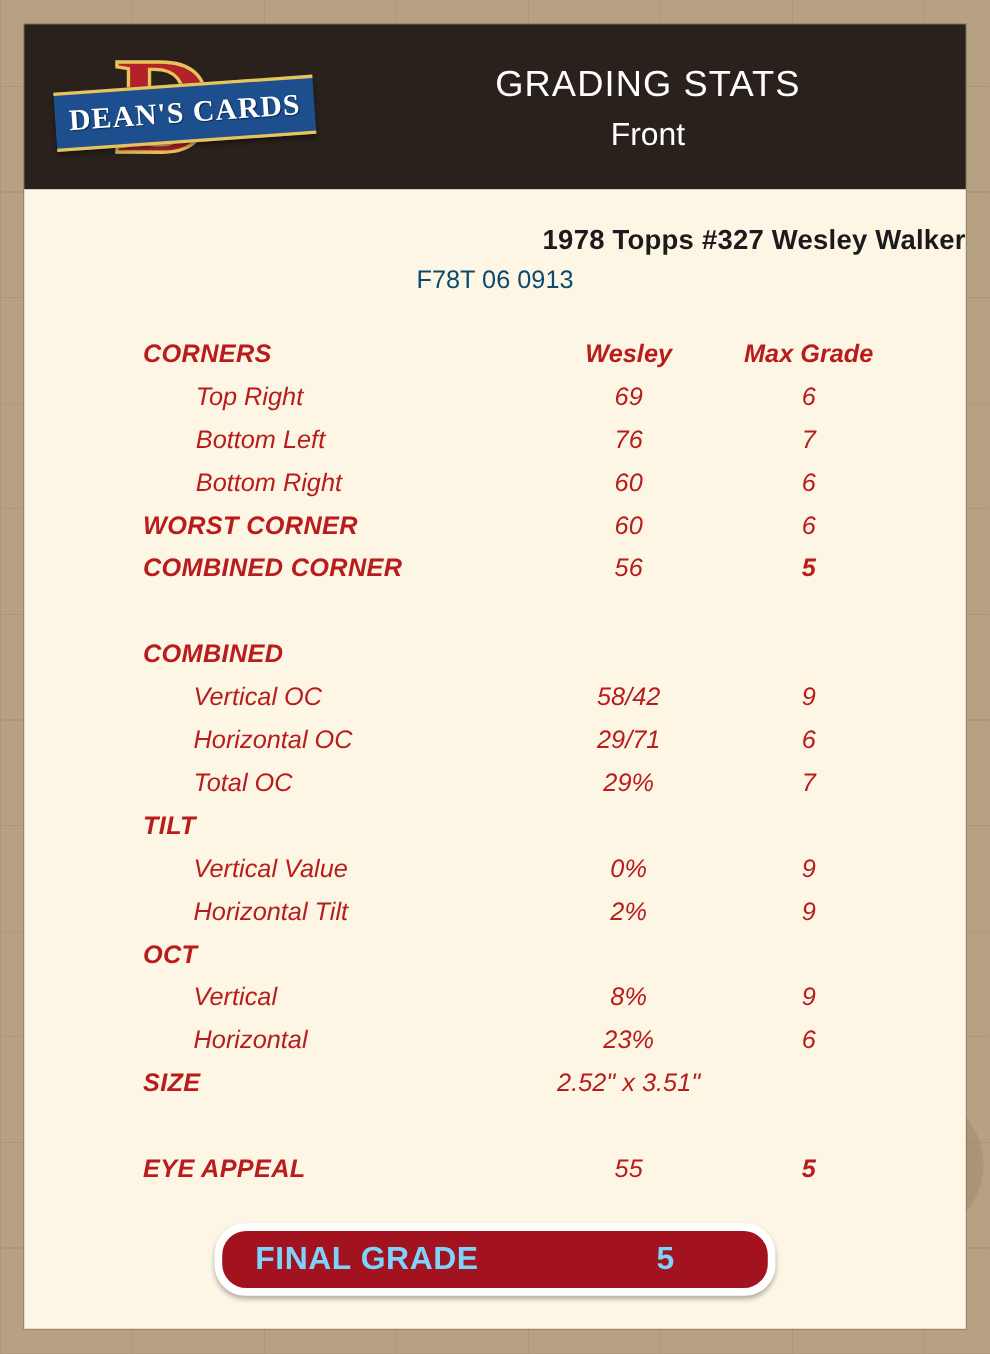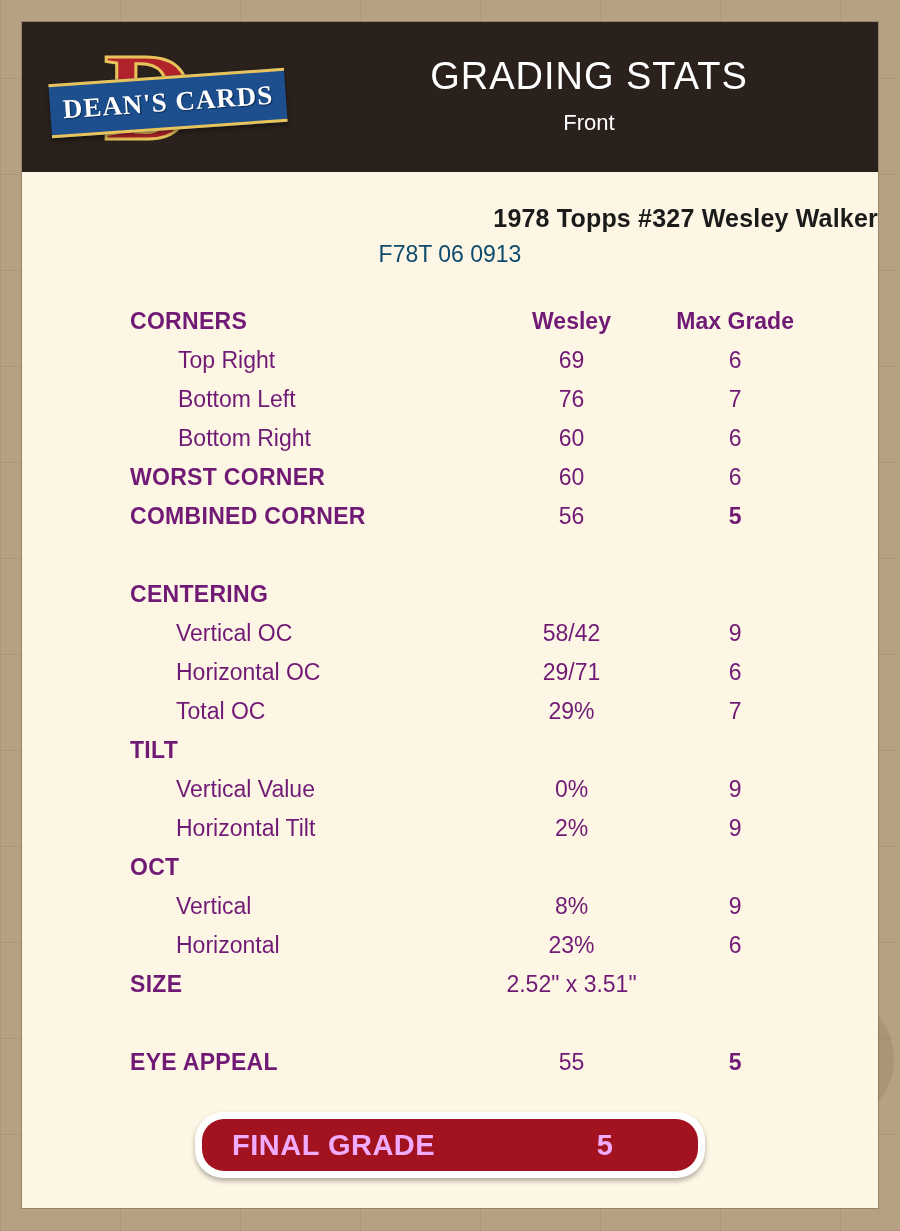--- a/index.html
+++ b/index.html
@@ -100,26 +100,26 @@
     right: 0;
     top: 0;
     bottom: 0;
     display: flex;
     flex-direction: column;
     align-items: center;
     justify-content: center;
     color: #ffffff;
   }
   .header-title {
-    font-size: 38px;
+    font-size: 33px;
     letter-spacing: 1px;
     line-height: 50px;
   }
   .header-subtitle {
-    font-size: 22px;
+    font-size: 29px;
     line-height: 40px;
     margin-top: 2px;
   }
 
   
   .body {
     padding: 32px 0 0 0;
   }
   .card-title {
     text-align: right;
@@ -135,24 +135,25 @@
     margin-top: 8px;
   }
 
   table.stats {
     margin: 34px 0 0 108px;
     border-collapse: collapse;
     width: 680px;
   }
   table.stats td {
     font-size: 23px;
-    color: #701a75;
+    color: #b91c1c;
     padding: 2px 0;
     height: 35px;
     vertical-align: middle;
+    font-style: italic;
   }
   td.c-label { width: 330px; }
   td.c-value { width: 190px; text-align: center; }
   td.c-max   { width: 160px; text-align: center; }
 
   tr.section td.c-label { font-weight: bold; font-size: 23px; letter-spacing: 0.3px; }
   tr.sub td.c-label { padding-left: 48px; }
   tr.sub.indent-small td.c-label { padding-left: 46px; }
   tr.head td { font-weight: bold; }
   td.head-value, td.head-max { font-weight: bold; }
@@ -177,21 +178,21 @@
     box-shadow: 0 3px 5px rgba(0,0,0,0.30);
   }
   .final-bar {
     background: #a3121f;
     border-radius: 22px;
     height: 52px;
     display: flex;
     align-items: center;
     justify-content: space-between;
     padding: 0 30px;
-    color: #f0abfc;
+    color: #7dd3fc;
     gap: 12px;
   }
   .final-label {
     font-size: 29px;
     font-weight: bold;
     letter-spacing: 0.5px;
   }
   .final-value {
     font-size: 29px;
     font-weight: bold;
@@ -255,21 +256,21 @@
           <td class="c-label">COMBINED CORNER</td>
           <td class="c-value">56</td>
           <td class="c-max grade-red">5</td>
         </tr>
 
         <tr class="gap-row">
             <td colspan="3"></td>
           </tr>
 
         <tr class="section">
-          <td class="c-label">CENTERING</td>
+          <td class="c-label">COMBINED</td>
           <td class="c-value"></td>
           <td class="c-max"></td>
         </tr>
         <tr class="sub indent-small">
           <td class="c-label">Vertical OC</td>
           <td class="c-value">58/42</td>
           <td class="c-max">9</td>
         </tr>
         <tr class="sub indent-small">
           <td class="c-label">Horizontal OC</td>

